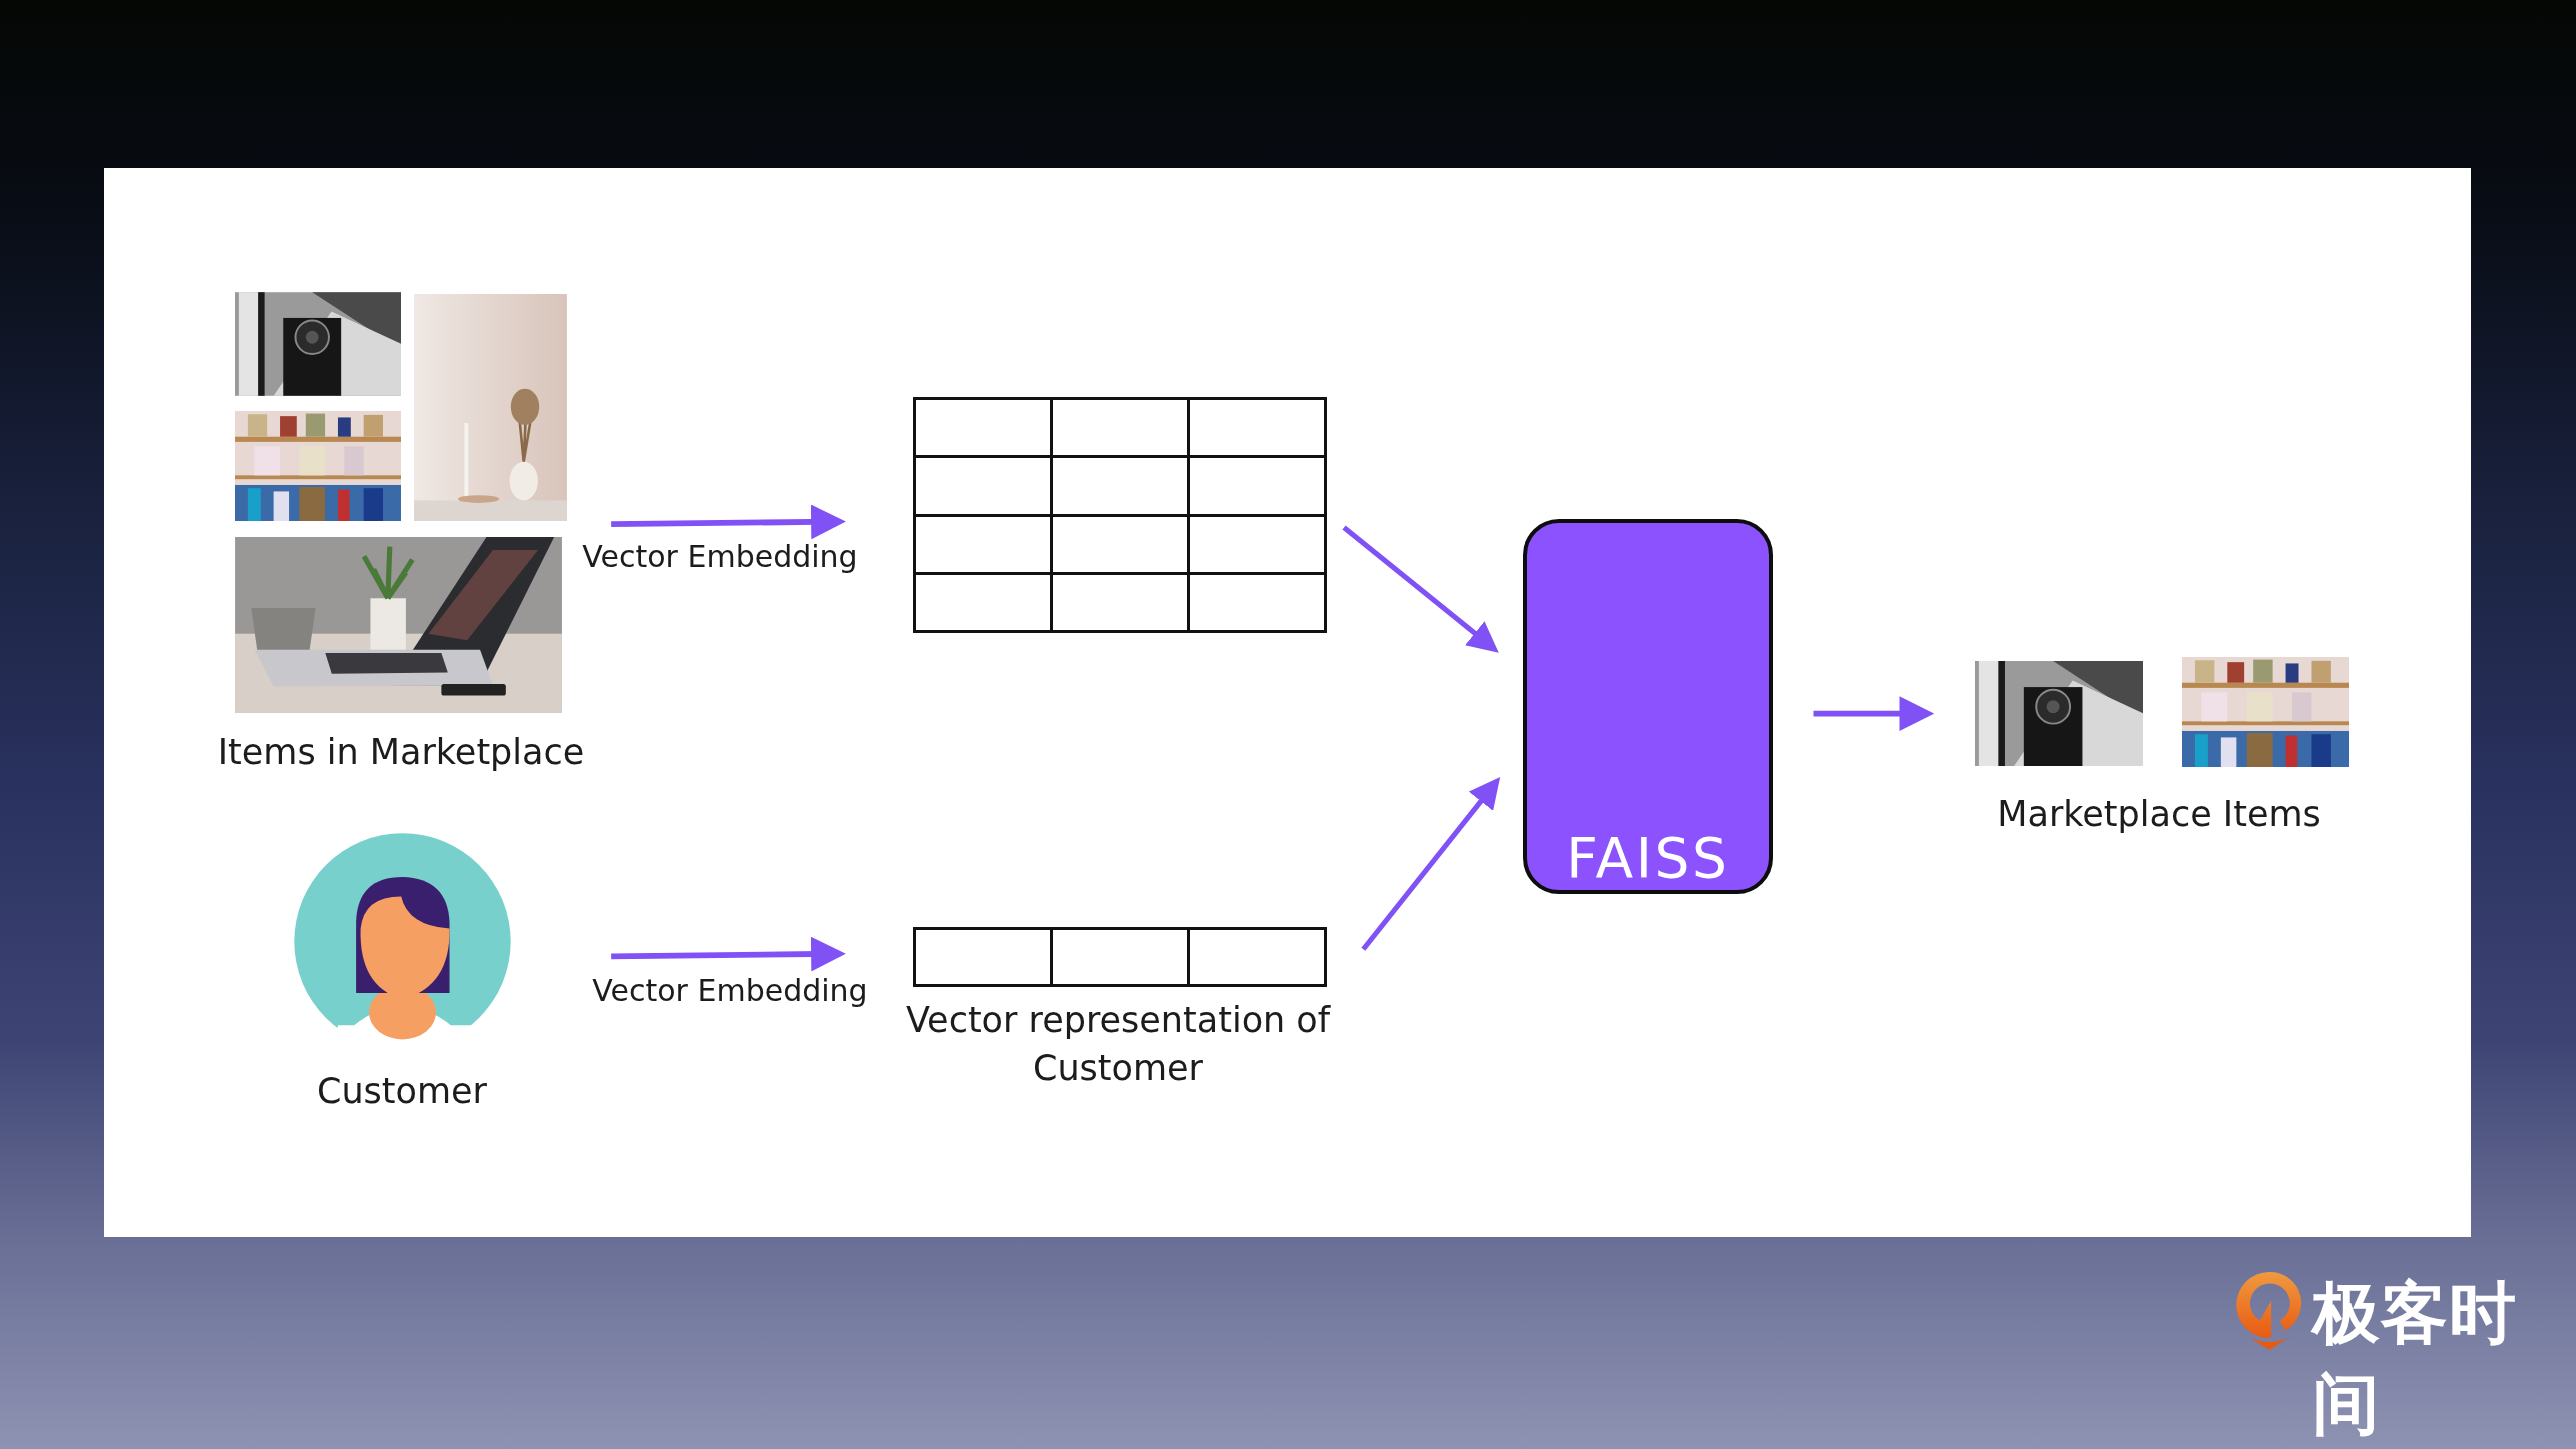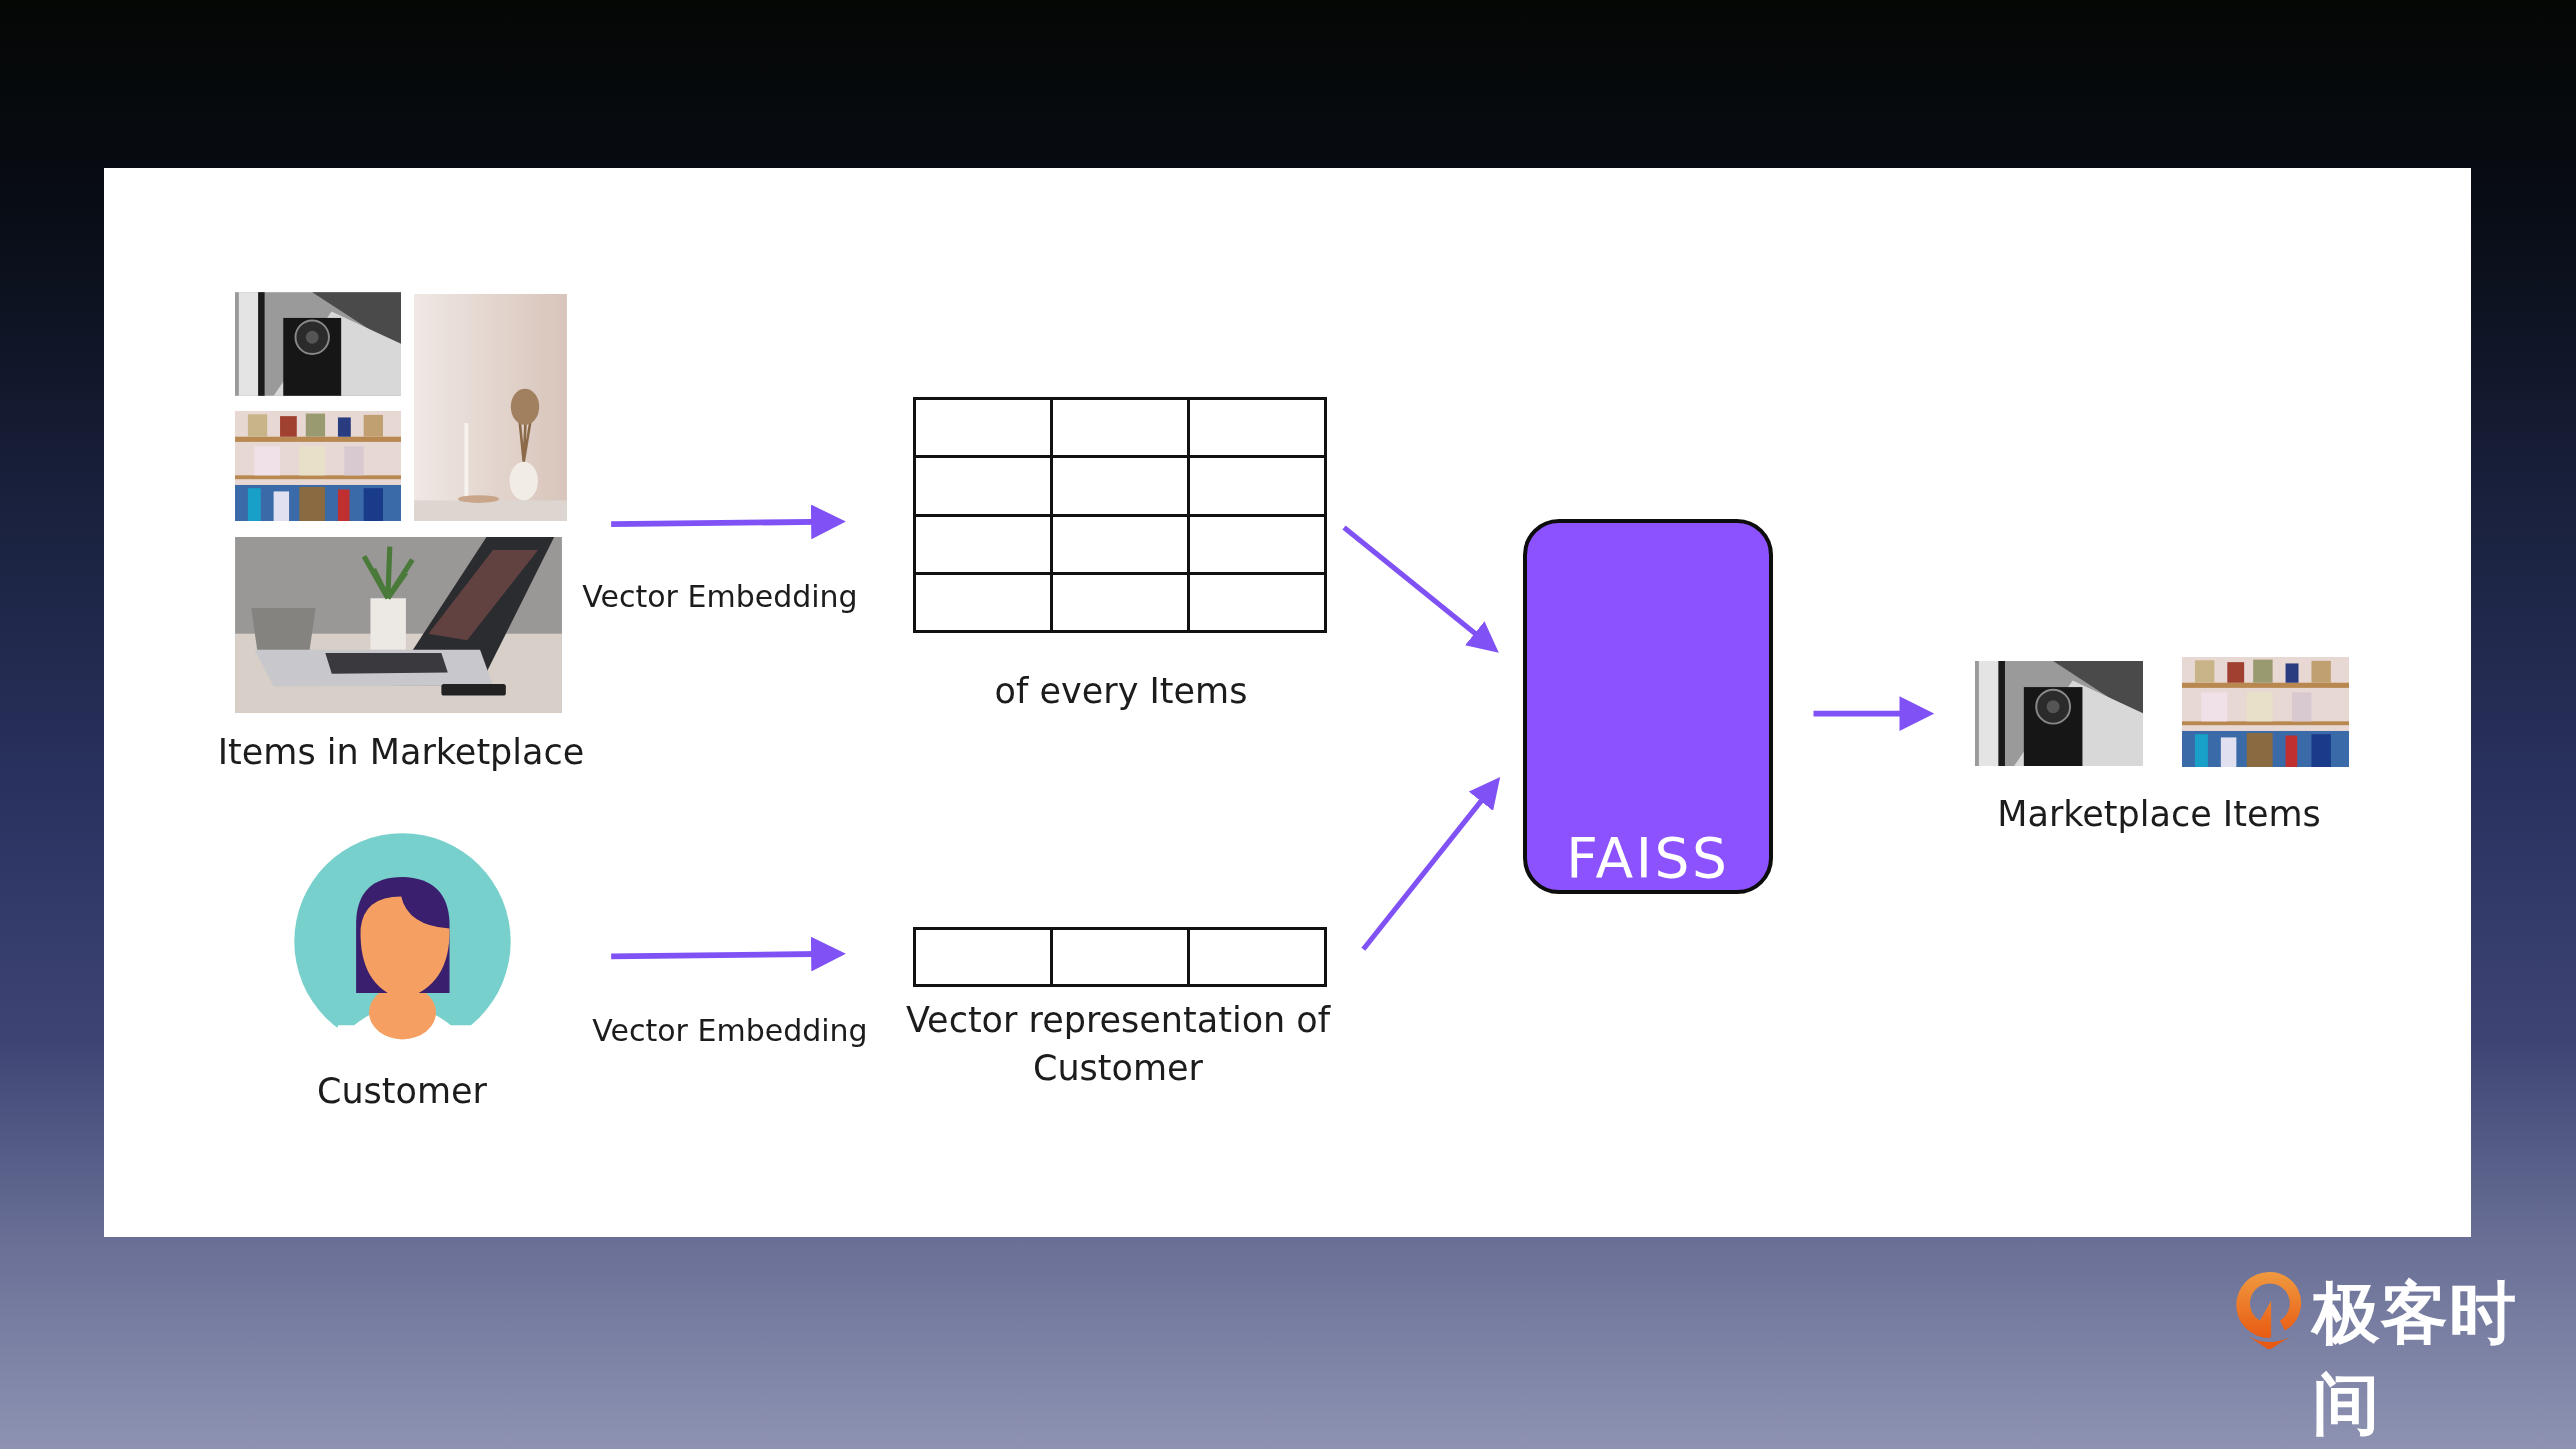--- a/index.html
+++ b/index.html
@@ -13,21 +13,21 @@
     background: #ffffff;
   }
   .abs { position: absolute; }
   .photo { position: absolute; overflow: hidden; }
   .label {
     position: absolute; color: #1c1c1c; text-align: center; white-space: nowrap;
     font-family: "DejaVu Sans", sans-serif; font-weight: 400;
     transform: translate(-50%, -50%);
   }
   .lbl-lg { font-size: 35px; line-height: 48px; }
-  .lbl-md { font-size: 30px; margin-top: 40px; }
+  .lbl-md { font-size: 30px; }
   .grid {
     position: absolute; border-collapse: collapse; table-layout: fixed;
   }
   .grid td { border: 3.2px solid #111; padding: 0; }
   .faiss {
     position: absolute; left: 1523px; top: 519px; width: 250px; height: 375px;
     background: #8b52fe; border: 4.5px solid #0d0d0d; border-radius: 36px; box-sizing: border-box;
     display: flex; align-items: flex-end; justify-content: center;
   }
   .faiss span {
@@ -152,21 +152,20 @@
         <td></td>
       </tr>
       <tr>
         <td></td>
         <td></td>
         <td></td>
       </tr>
     </tbody>
 </table>
 <div class="label lbl-lg" style="left:1121px;top:691px;">
-  <div>of every Items</div>
 </div>
 
 <table class="grid" style="left:913px;top:927px;width:414px;height:60px;">
   <tbody id="customer-grid-body">
       <tr>
         <td></td>
         <td></td>
         <td></td>
       </tr>
     </tbody>

